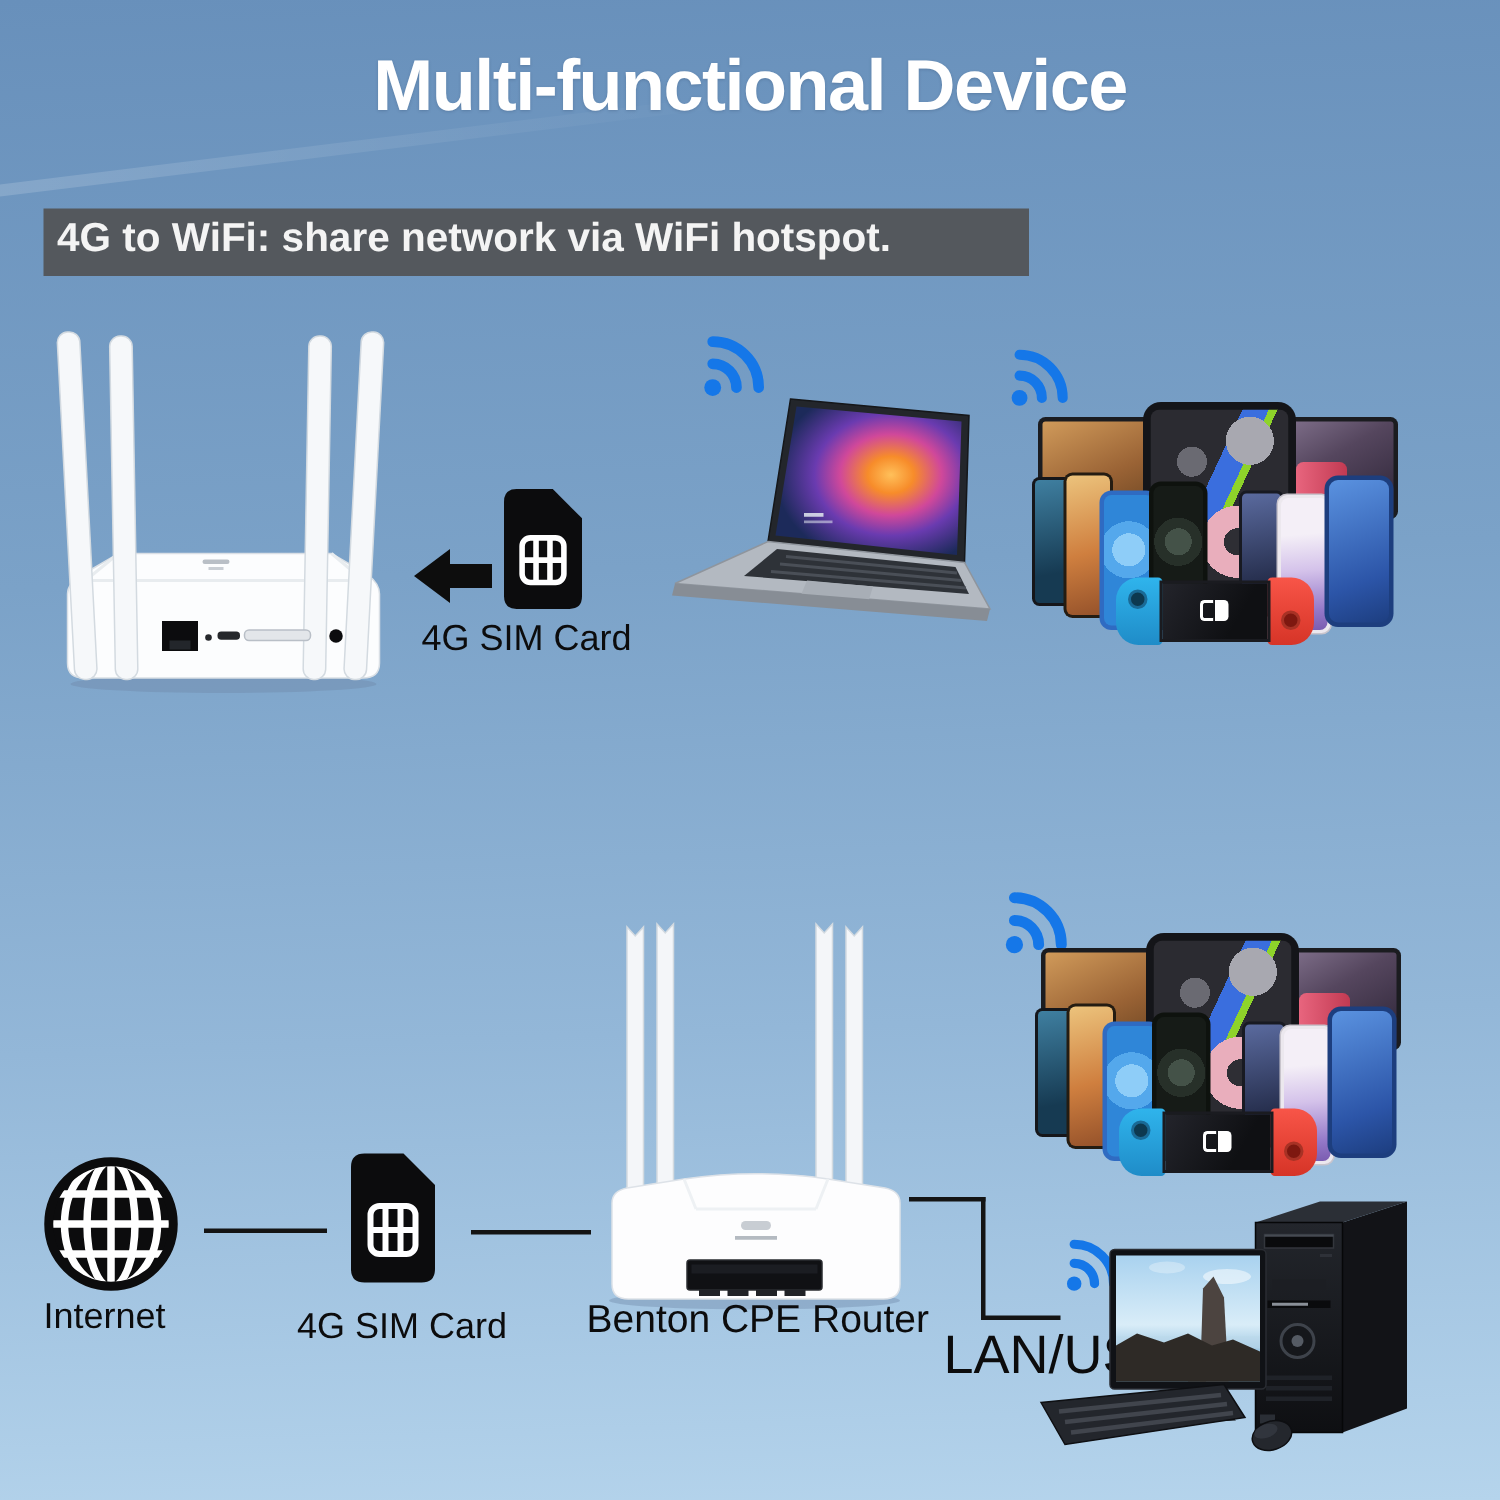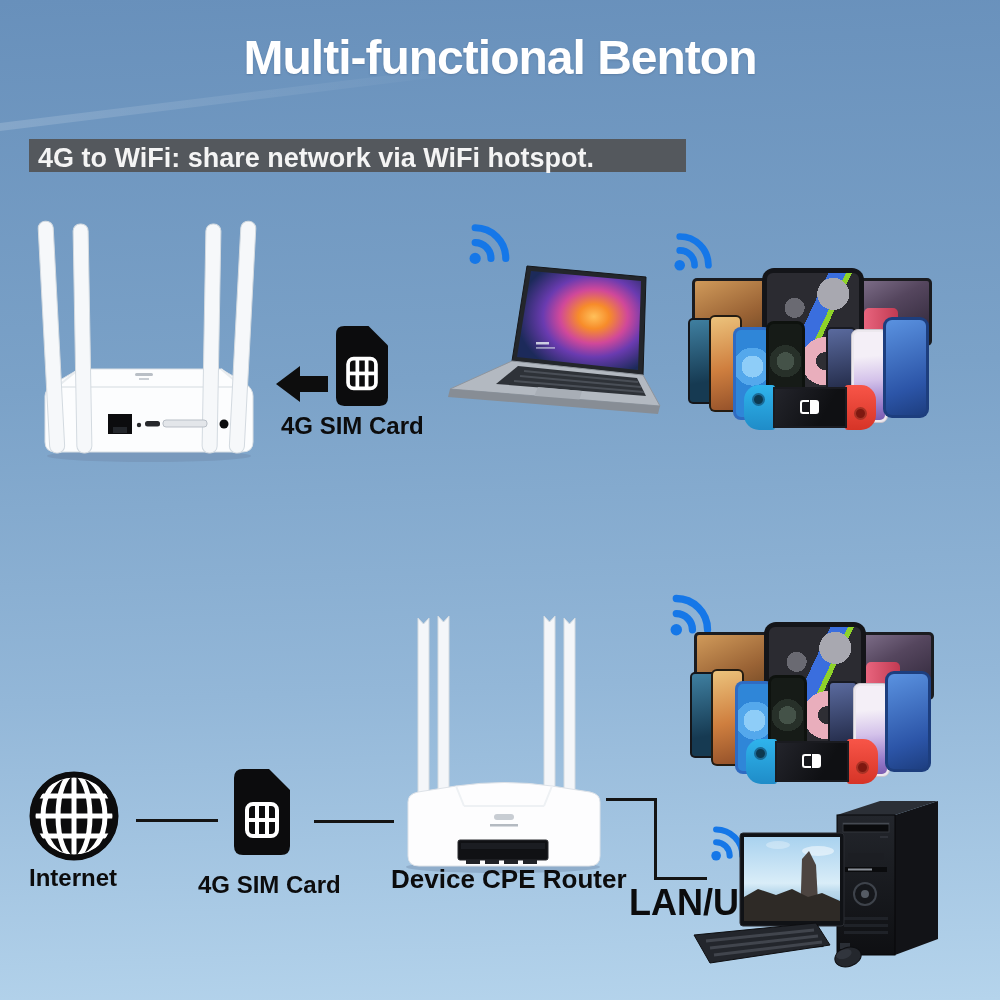--- a/index.html
+++ b/index.html
@@ -12,39 +12,39 @@
   .flare{position:absolute;left:-60px;top:96px;width:560px;height:8px;background:linear-gradient(90deg,rgba(255,255,255,.18),rgba(255,255,255,0));transform:rotate(-7deg)}
   .title{
     position:absolute;left:0;top:30px;width:1000px;text-align:center;
     font-size:48px;font-weight:700;letter-spacing:-1px;color:var(--title-text,#fff);
     text-shadow:0 1px 2px rgba(40,60,90,.25);
   }
   .banner{
     position:absolute;background:var(--banner-background,#54585d);color:var(--banner-text,#f4f4f4);
     font-size:27px;font-weight:600;padding-left:9px;white-space:nowrap;
   }
-  .b1{left:29px;top:139px;width:648px;height:33px;line-height:39px}
+  .b1{left:29px;top:139px;width:648px;height:45px;line-height:39px}
   .b2{left:29px;top:516px;width:944px;height:41px;line-height:41px}
-  .lbl{position:absolute;color:var(--label-text,#0c0c0d);font-weight:700;white-space:nowrap}
+  .lbl{position:absolute;color:var(--label-text,#0c0c0d);font-weight:400;white-space:nowrap}
   .line{position:absolute;background:#141414}
   
   .wifi path{stroke:var(--wifi-blue,#1577e8)}
   .wifi circle{fill:var(--wifi-blue,#1577e8)}
   
   .cluster{position:absolute;width:248px;height:162px}
   .cluster .fr{position:absolute;box-sizing:border-box}
   .cluster .sc{width:100%;height:100%}
 </style>
 </head>
 <body>
 
 <div id="stage">
   <div class="flare"></div>
 
-  <div class="title">Multi-functional Benton</div>
+  <div class="title">Multi-functional Device</div>
   <div class="banner b1">4G to WiFi: share network via WiFi hotspot.</div>
 
   <svg class="abs" style="left:35px;top:215px" width="230" height="250" viewBox="0 0 230 250">
     <ellipse cx="114" cy="241" rx="102" ry="6" fill="#6d88a8" opacity="0.4"></ellipse>
     <path d="M10 181 Q10 174 20 168 L44 154 L186 154 L210 168 Q218 174 218 181 L218 227 Q218 237 207 237 L21 237 Q10 237 10 227 Z" fill="#fcfdfe" stroke="#d9dfe5"></path>
     <path d="M44 154 L22 172 M186 154 L205 170 M22 172 L198 172" stroke="#e8ecef" fill="none" stroke-width="2"></path>
     <rect x="100" y="158" width="18" height="3" rx="1.5" fill="#b9bfc6"></rect>
     <rect x="104" y="163" width="10" height="2" fill="#c9ced4"></rect>
     <g fill="#f6f8fa" stroke="#d3dae0">
       <rect x="15" y="6" width="15" height="232" rx="7" transform="rotate(-3 22 238)"></rect>
@@ -208,21 +208,21 @@
     <rect x="92" y="214" width="28" height="2.5" fill="#b4bac1"></rect>
     <rect x="60" y="230" width="90" height="20" rx="2" fill="#101114" stroke="#2a2c30"></rect>
     <rect x="63" y="233" width="84" height="6" fill="#1b1d22"></rect>
     <g fill="#202227">
       <rect x="68" y="250" width="14" height="4"></rect>
         <rect x="87" y="250" width="14" height="4"></rect>
       <rect x="106" y="250" width="14" height="4"></rect>
         <rect x="125" y="250" width="14" height="4"></rect>
     </g>
   </svg>
-  <div class="lbl" style="left:391px;top:864px;font-size:26px">Device CPE Router</div>
+  <div class="lbl" style="left:391px;top:864px;font-size:26px">Benton CPE Router</div>
 
   <div class="line" style="left:606px;top:798px;width:51px;height:3px"></div>
   <div class="line" style="left:654px;top:798px;width:3px;height:82px"></div>
   <div class="line" style="left:654px;top:877px;width:53px;height:3px"></div>
   <div class="lbl" style="left:629px;top:882px;font-size:36px">LAN/USB</div>
 
   <svg class="abs wifi" style="left:668px;top:586px" width="52" height="50" viewBox="0 0 48 48">
     <g stroke-width="7" fill="none" stroke-linecap="round">
       <path d="M7 26.5 A15.5 15.5 0 0 1 22.5 42"></path>
       <path d="M7 12 A30 30 0 0 1 37 42"></path>

